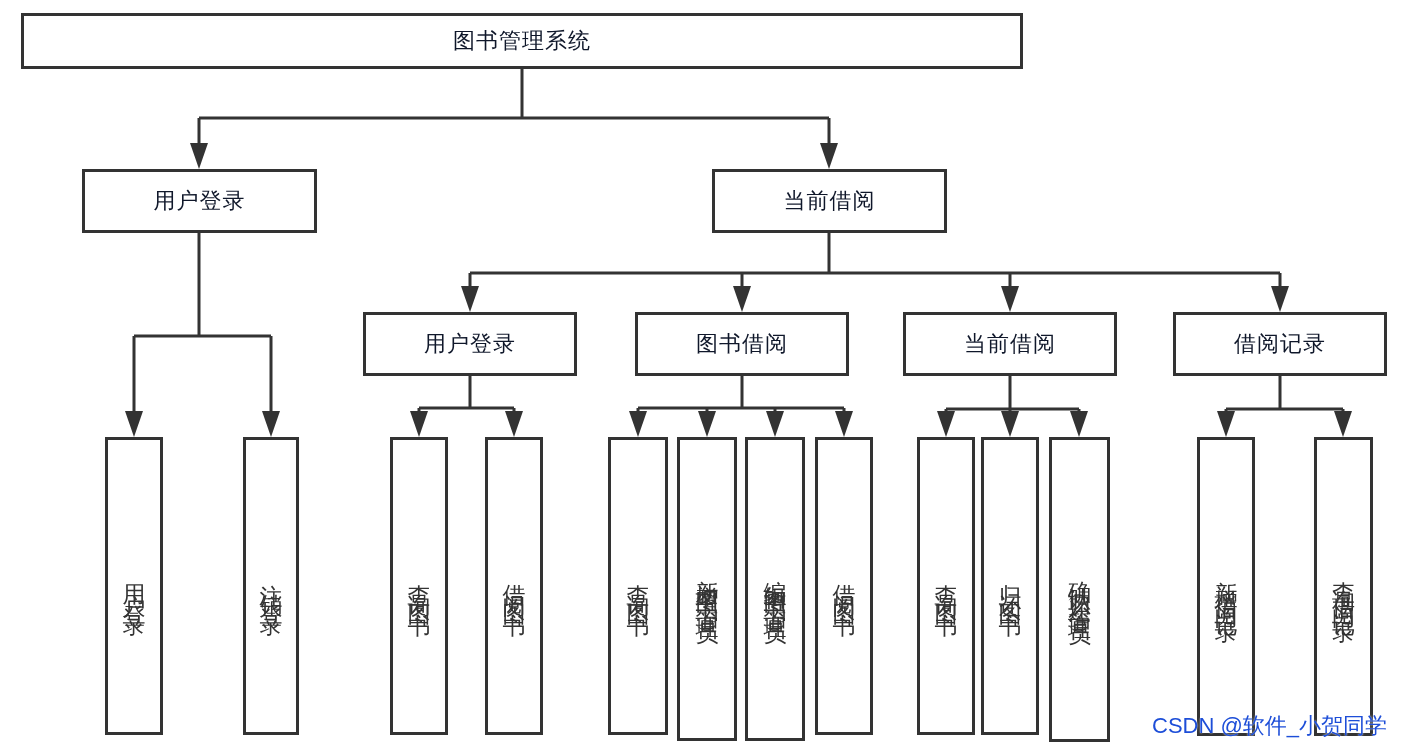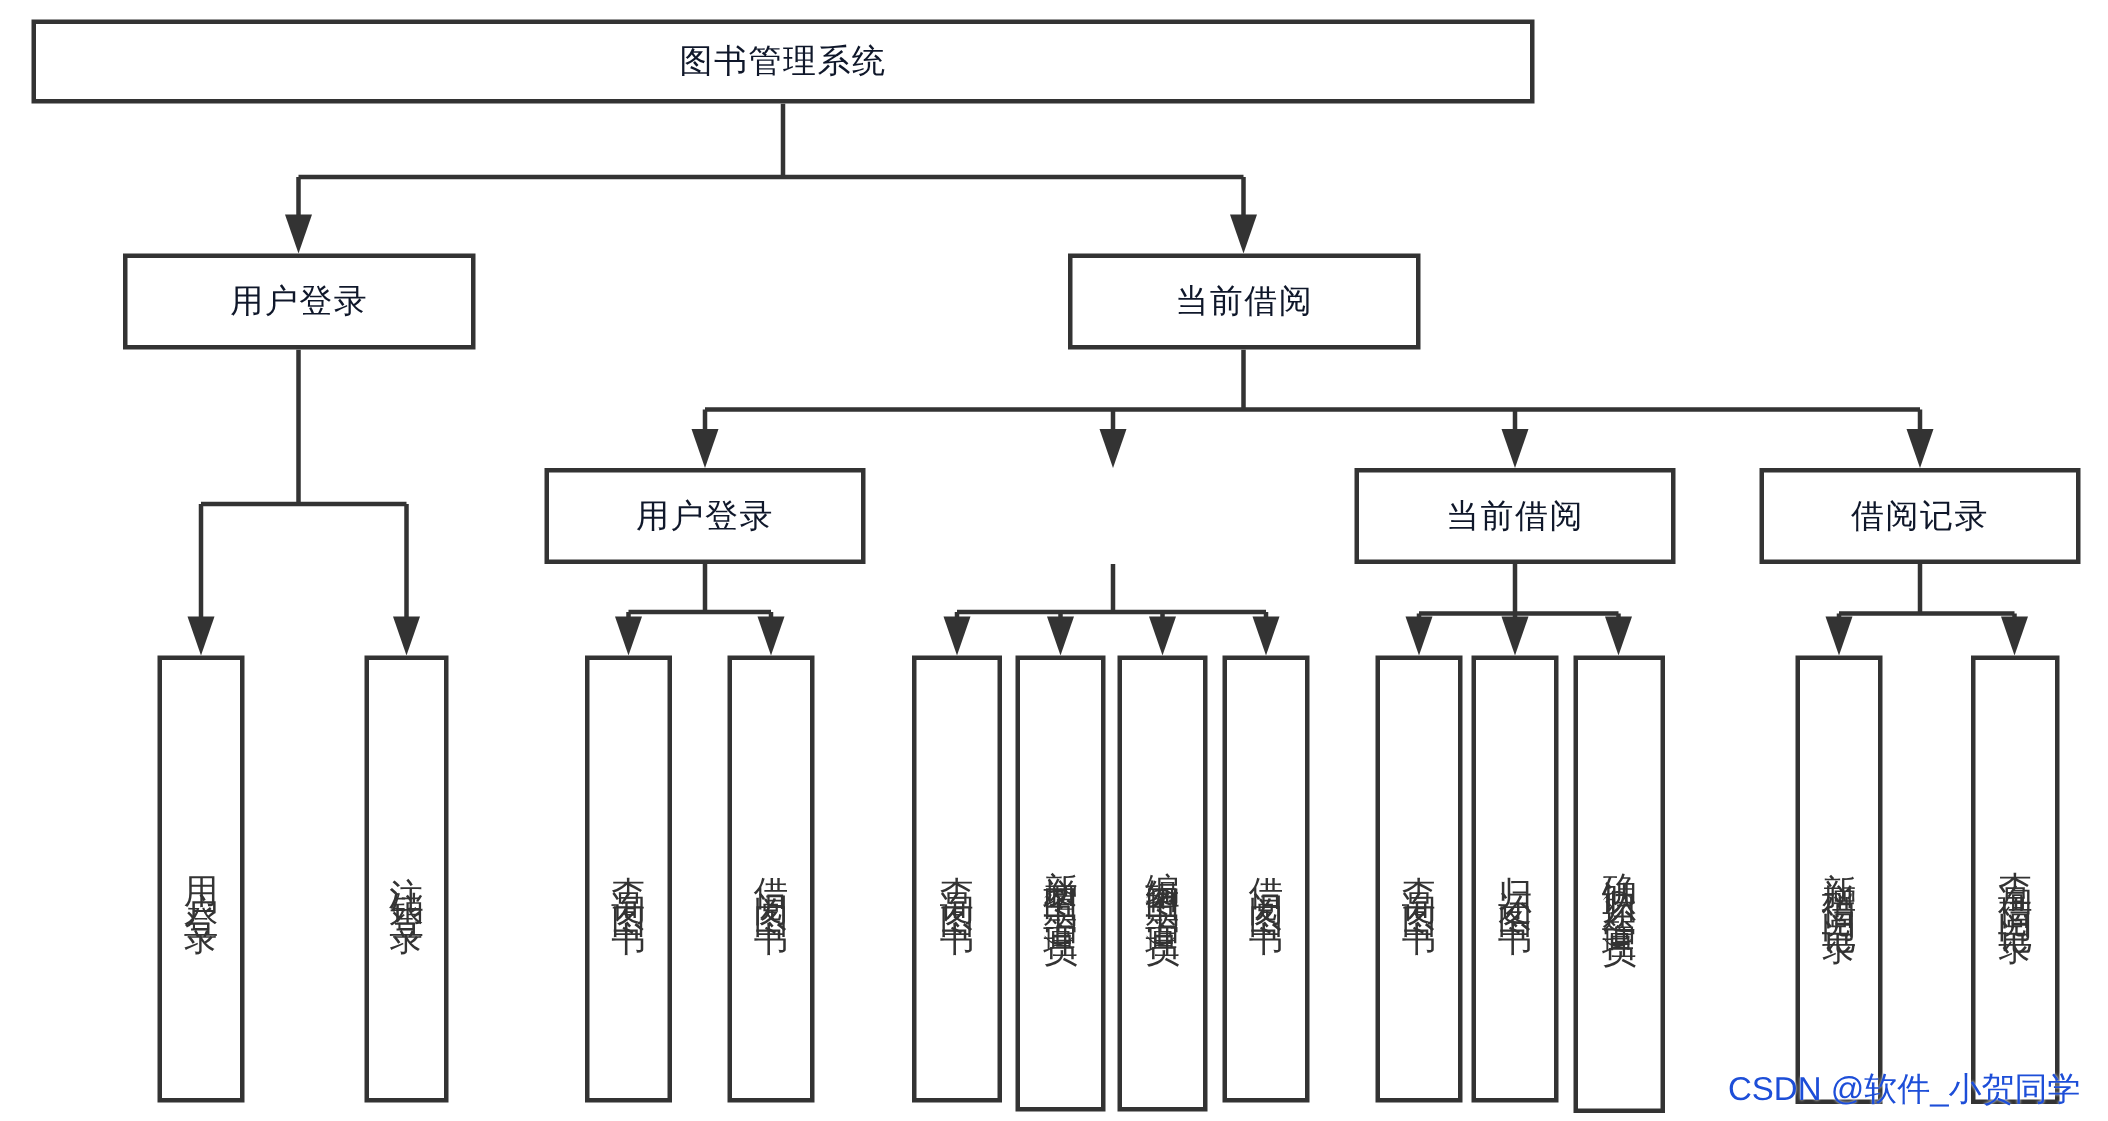--- a/index.html
+++ b/index.html
@@ -85,20 +85,23 @@
   <div class="node" style="left:82px;top:169px;width:235px;height:64px">
     <span class="hlabel">用户登录</span>
   </div>
   <div class="node" style="left:712px;top:169px;width:235px;height:64px">
     <span class="hlabel">当前借阅</span>
   </div>
 
   <div class="node" style="left:363px;top:312px;width:214px;height:64px">
     <span class="hlabel">用户登录</span>
   </div>
+  <div class="node" style="left:635px;top:312px;width:214px;height:64px">
+    <span class="hlabel">图书借阅</span>
+  </div>
   <div class="node" style="left:903px;top:312px;width:214px;height:64px">
     <span class="hlabel">当前借阅</span>
   </div>
   <div class="node" style="left:1173px;top:312px;width:214px;height:64px">
     <span class="hlabel">借阅记录</span>
   </div>
 
   <div class="node" style="left:105px;top:437px;width:58px;height:298px">
     <span class="vlabel" style="letter-spacing: 10px;">用户登录</span>
   </div>

